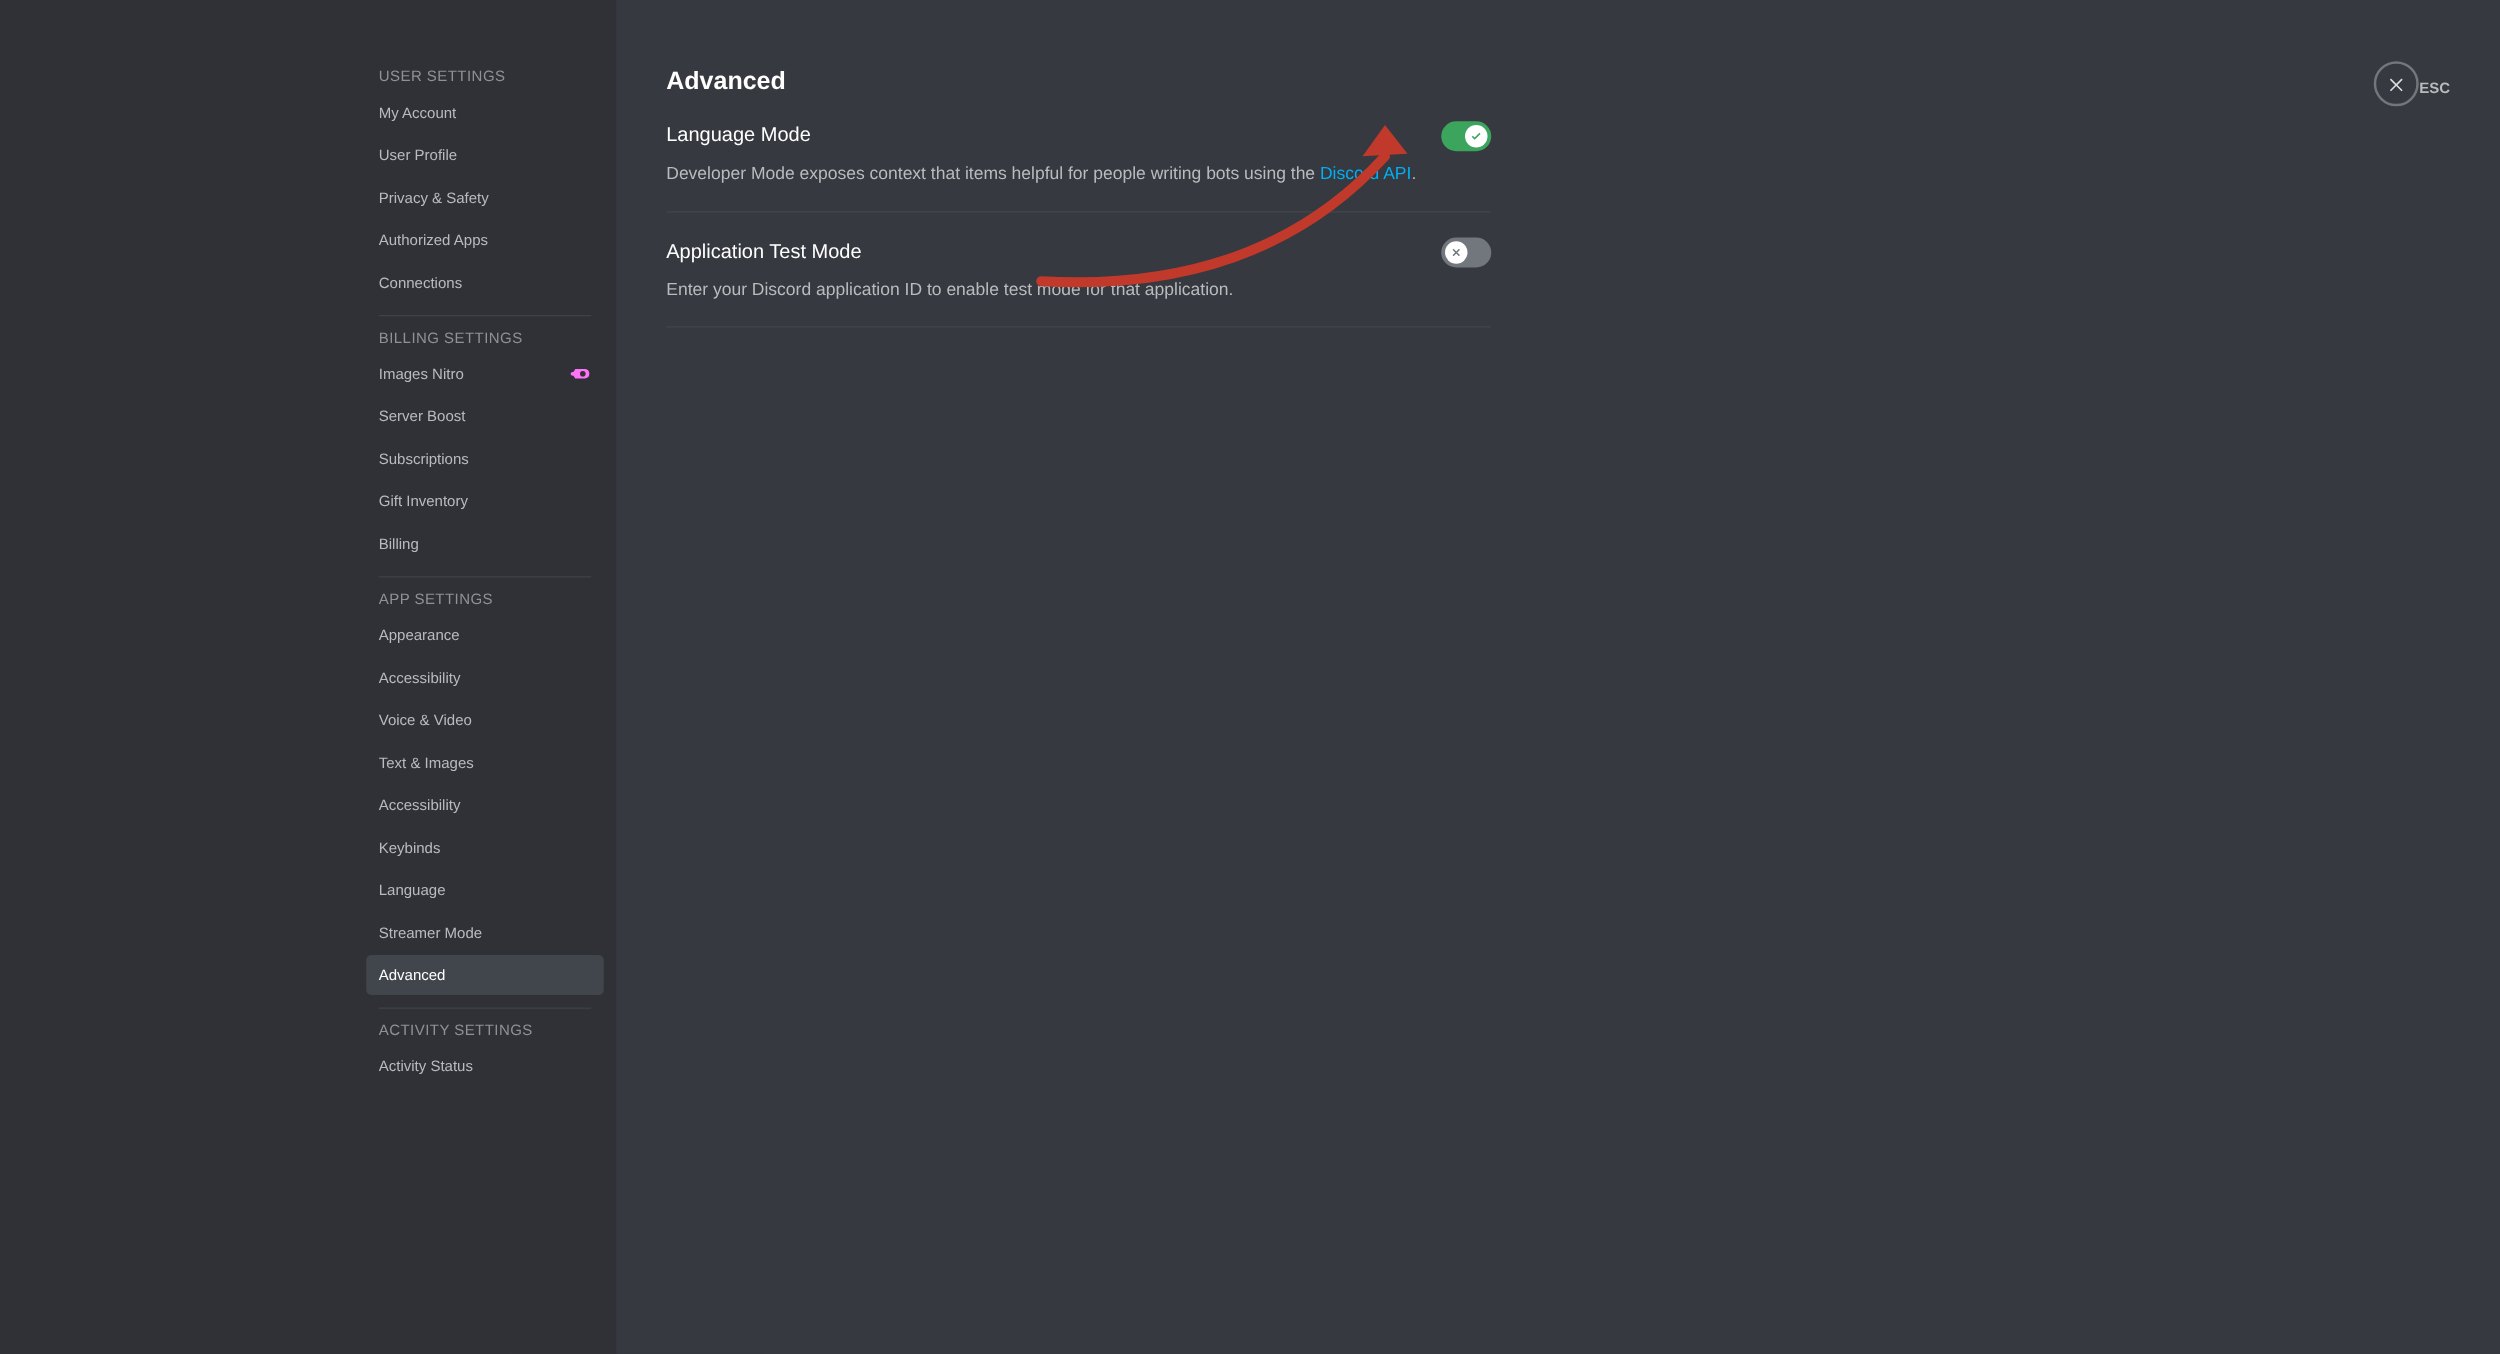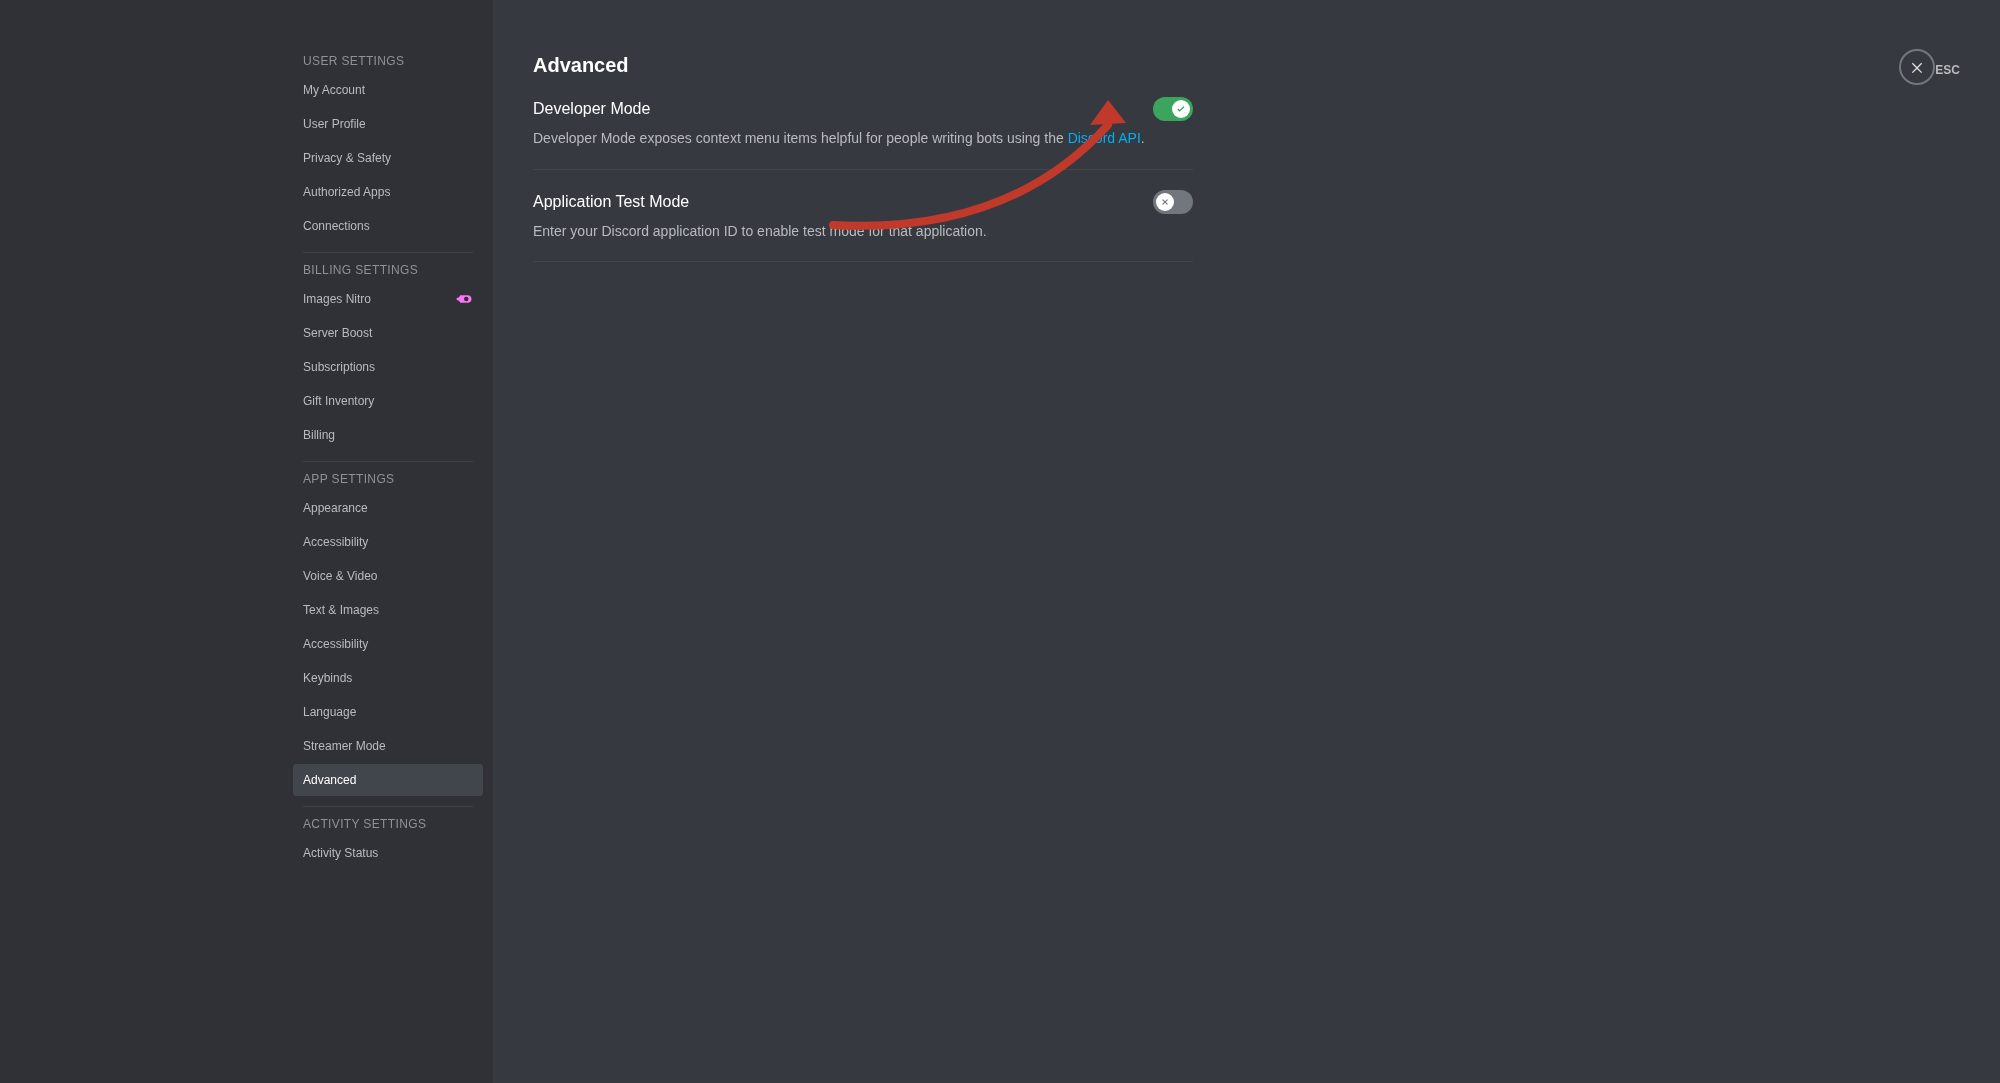--- a/index.html
+++ b/index.html
@@ -239,31 +239,31 @@
         </div>
       </nav>
   </div>
 
   <div class="content-col">
     <div class="content-inner">
       <h2 class="page-title">Advanced</h2>
 
       <div class="setting-row">
         <div class="setting-head">
-          <div class="setting-label">Developer Mode</div>
+          <div class="setting-label">Language Mode</div>
           <div class="toggle on">
             <div class="toggle-knob">
               <svg viewBox="0 0 20 20">
                   <path fill="#3ba55d" d="M7.89 14.65 4 10.76l1.41-1.41 2.48 2.48 6.36-6.36L15.66 6.88z"></path>
                 </svg>
             </div>
           </div>
         </div>
         <div class="setting-desc">
-          <span>Developer Mode exposes context menu items helpful for people writing bots using the </span><a href="#">Discord API</a><span>.</span>
+          <span>Developer Mode exposes context that items helpful for people writing bots using the </span><a href="#">Discord API</a><span>.</span>
         </div>
       </div>
 
       <div class="setting-row">
         <div class="setting-head">
           <div class="setting-label">Application Test Mode</div>
           <div class="toggle off">
             <div class="toggle-knob">
               <svg viewBox="0 0 20 20">
                   <path fill="#72767d" d="M14.348 5.652a1 1 0 0 0-1.414 0L10 8.586 7.066 5.652a1 1 0 1 0-1.414 1.414L8.586 10l-2.934 2.934a1 1 0 1 0 1.414 1.414L10 11.414l2.934 2.934a1 1 0 0 0 1.414-1.414L11.414 10l2.934-2.934a1 1 0 0 0 0-1.414z"></path>

